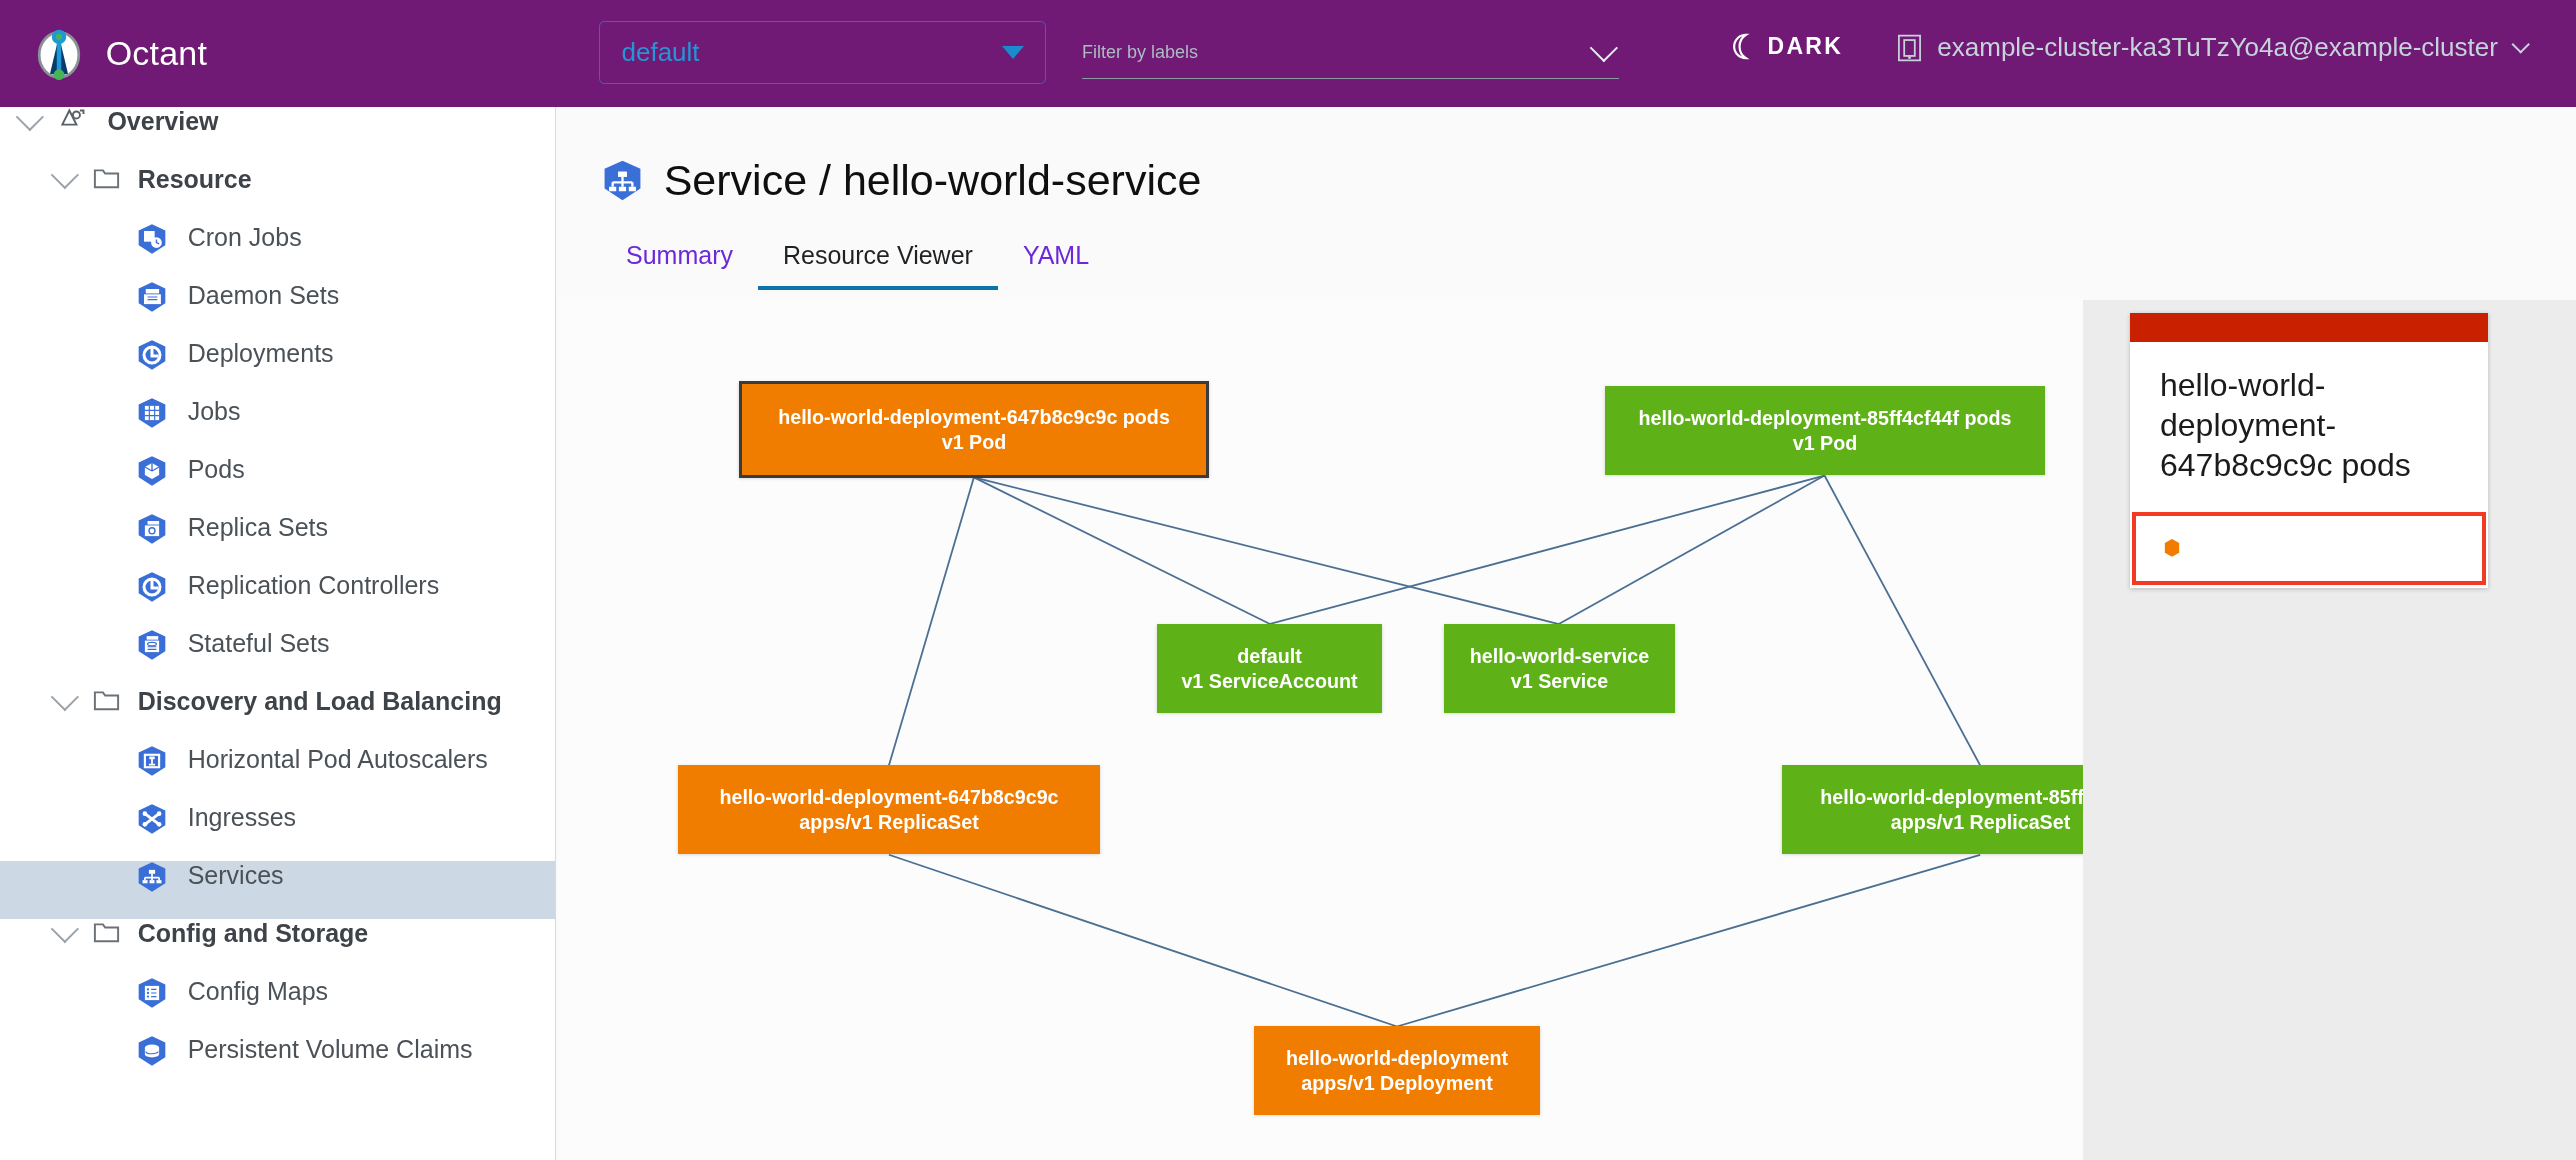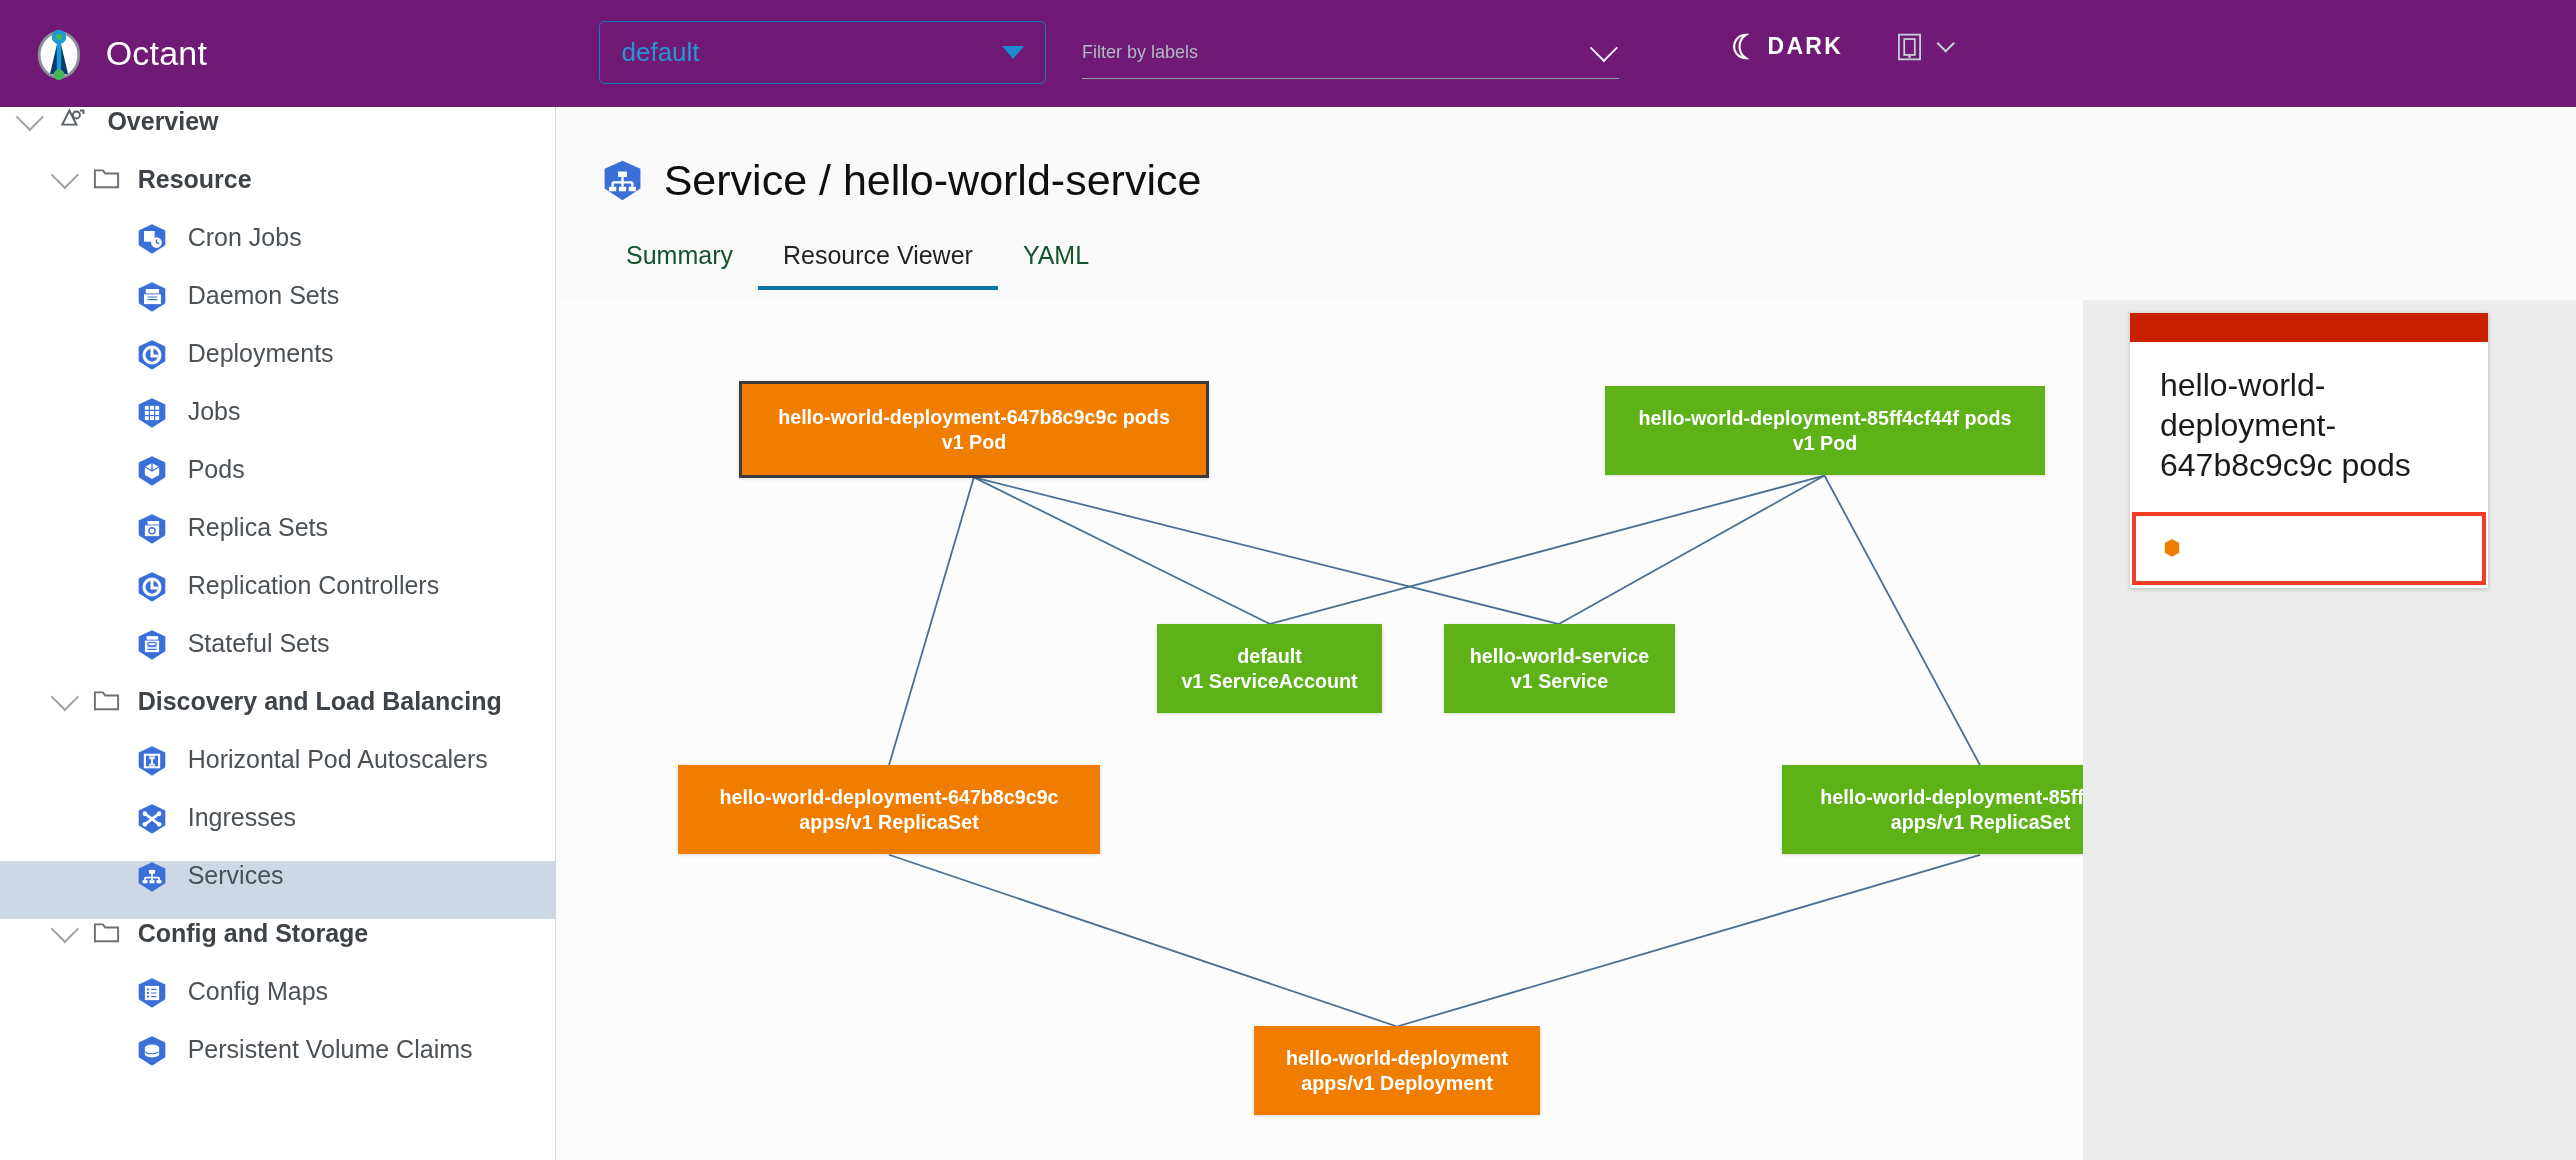--- a/index.html
+++ b/index.html
@@ -108,21 +108,21 @@
     margin: 49px 0 0 43px;
   }
   .page-title-icon { width: 43px; height: 43px; flex: 0 0 43px; }
   .page-title-text { font-size: 43px; color: #0f0f0f; font-weight: 400; }
 
   .tabs {
     margin: 36px 0 0 43px; display: flex; align-items: flex-end;
     gap: 0; position: relative; width: 1923px;
   }
   .tab {
-    font-size: 25px; color: #14532d; padding: 0 25px 16px 25px;
+    font-size: 25px; color: #6d28d9; padding: 0 25px 16px 25px;
     cursor: pointer; border-bottom: 4.5px solid transparent;
   }
   .tab:first-child { padding-left: 0; }
   .tab.active { color: #1f2224; border-bottom-color: #0a74ab; }
   .tabs-underline {
     position: absolute; left: 0; bottom: 0; width: 1923px; height: 1.8px;
     background: #d4d4d4; z-index: -1;
   }
 
   
@@ -205,20 +205,21 @@
     </div>
 
     <div class="cluster-select">
       <span class="cluster-icon">
         <svg viewBox="0 0 30 34" width="27" height="30">
           <rect x="3" y="3" width="24" height="28" fill="none" stroke="#c7d3da" stroke-width="2"></rect>
           <rect x="9" y="8" width="12" height="18" fill="none" stroke="#c7d3da" stroke-width="2"></rect>
           <circle cx="15" cy="28" r="1.6" fill="#c7d3da"></circle>
         </svg>
       </span>
+      <span class="cluster-name">example-cluster-ka3TuTzYo4a@example-cluster</span>
       <span class="cluster-caret"></span>
     </div>
   </div>
 
   <nav class="sidebar" id="sidebar">
       <div class="nav-row lvl0">
         <span class="nav-chev"></span>
         <span class="nav-icon"><svg viewBox="0 0 34 34" width="30" height="30">
             <path d="M6 20 L14 4 L22 20 Z" fill="none" stroke="#5a6view" stroke-width="2.2"></path>
             <path d="M6 20 L14 4 L22 20 Z" fill="none" stroke="#5a6268" stroke-width="2.2"></path>

